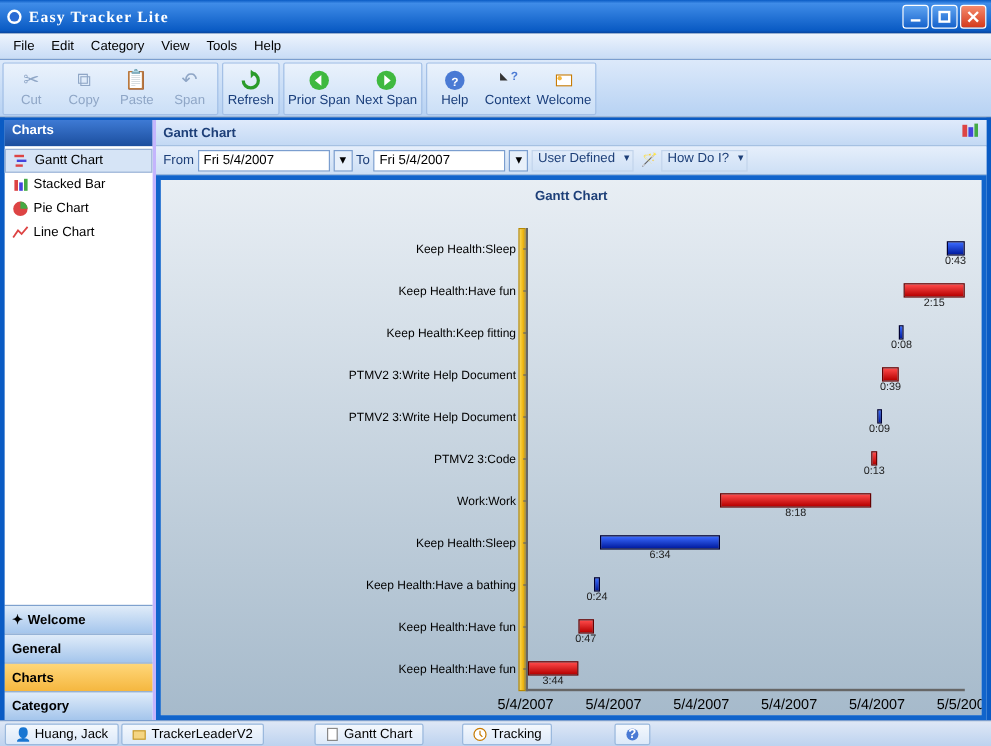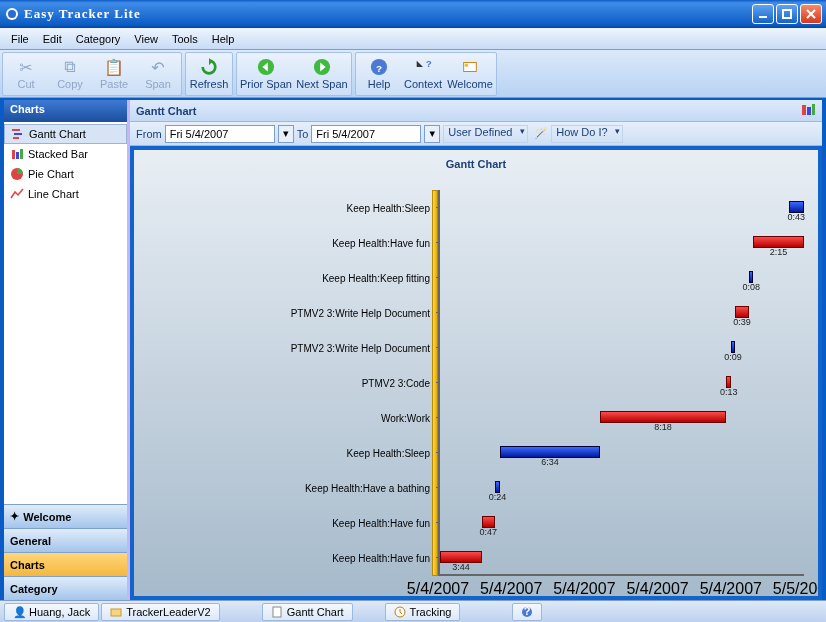--- a/index.html
+++ b/index.html
@@ -49,21 +49,21 @@
 .plot { position: absolute; left: 304px; right: 14px; top: 40px; bottom: 20px; border-left: 2px solid #666; border-bottom: 2px solid #666; }
 .ylabel { position: absolute; right: 4px; transform: translateY(-50%); text-align: right; font-size: 10px; white-space: nowrap; }
 .ylabels { position:absolute; left:0; width:300px; top:40px; bottom:20px; }
 .bar { position:absolute; height:12px; border:1px solid #600; }
 .bar.red { background: linear-gradient(to bottom,#ff4a4a,#b50000); }
 .bar.blue { background: linear-gradient(to bottom,#3a6aff,#001a9e); border-color:#003; }
 .bar .val { position:absolute; top:100%; left:50%; transform:translateX(-50%); font-size:9px; color:#222; white-space:nowrap; }
 .yband { position:absolute; top:0; bottom:-2px; width:6px; left:-8px; background:linear-gradient(to right,#ffd84a,#e5a800); border:1px solid #b88a00;}
 .tick { position:absolute; left:-4px; width:4px; height:1px; background:#666; }
 .xlabels { position:absolute; left:304px; right:14px; bottom:2px; height:14px; }
-.xlabel { position:absolute; font-size:16px; transform:translateX(-50%); }
+.xlabel { position:absolute; font-size:12px; transform:translateX(-50%); }
 
 .statusbar { height: 22px; background: linear-gradient(to bottom,#dfe8f6,#bcd2ef); border-top:1px solid #7b9ecf; display:flex; align-items:center; padding:0 4px; gap:2px;}
 .sb-item { height:18px; border:1px solid #9bb9dd; background:linear-gradient(to bottom,#f4f8fd,#dce9f9); display:flex; align-items:center; padding:0 8px; gap:4px; cursor:pointer; border-radius:2px;}
 .sb-ic { width:12px; height:12px; display:inline-block; }
 </style>
 </head>
 <body>
 
 <div class="titlebar">
   <span class="icon">

